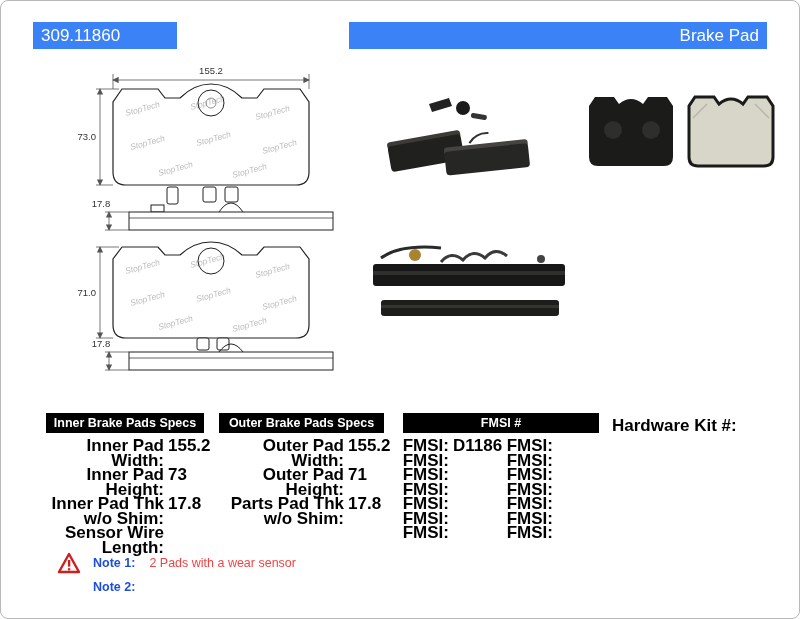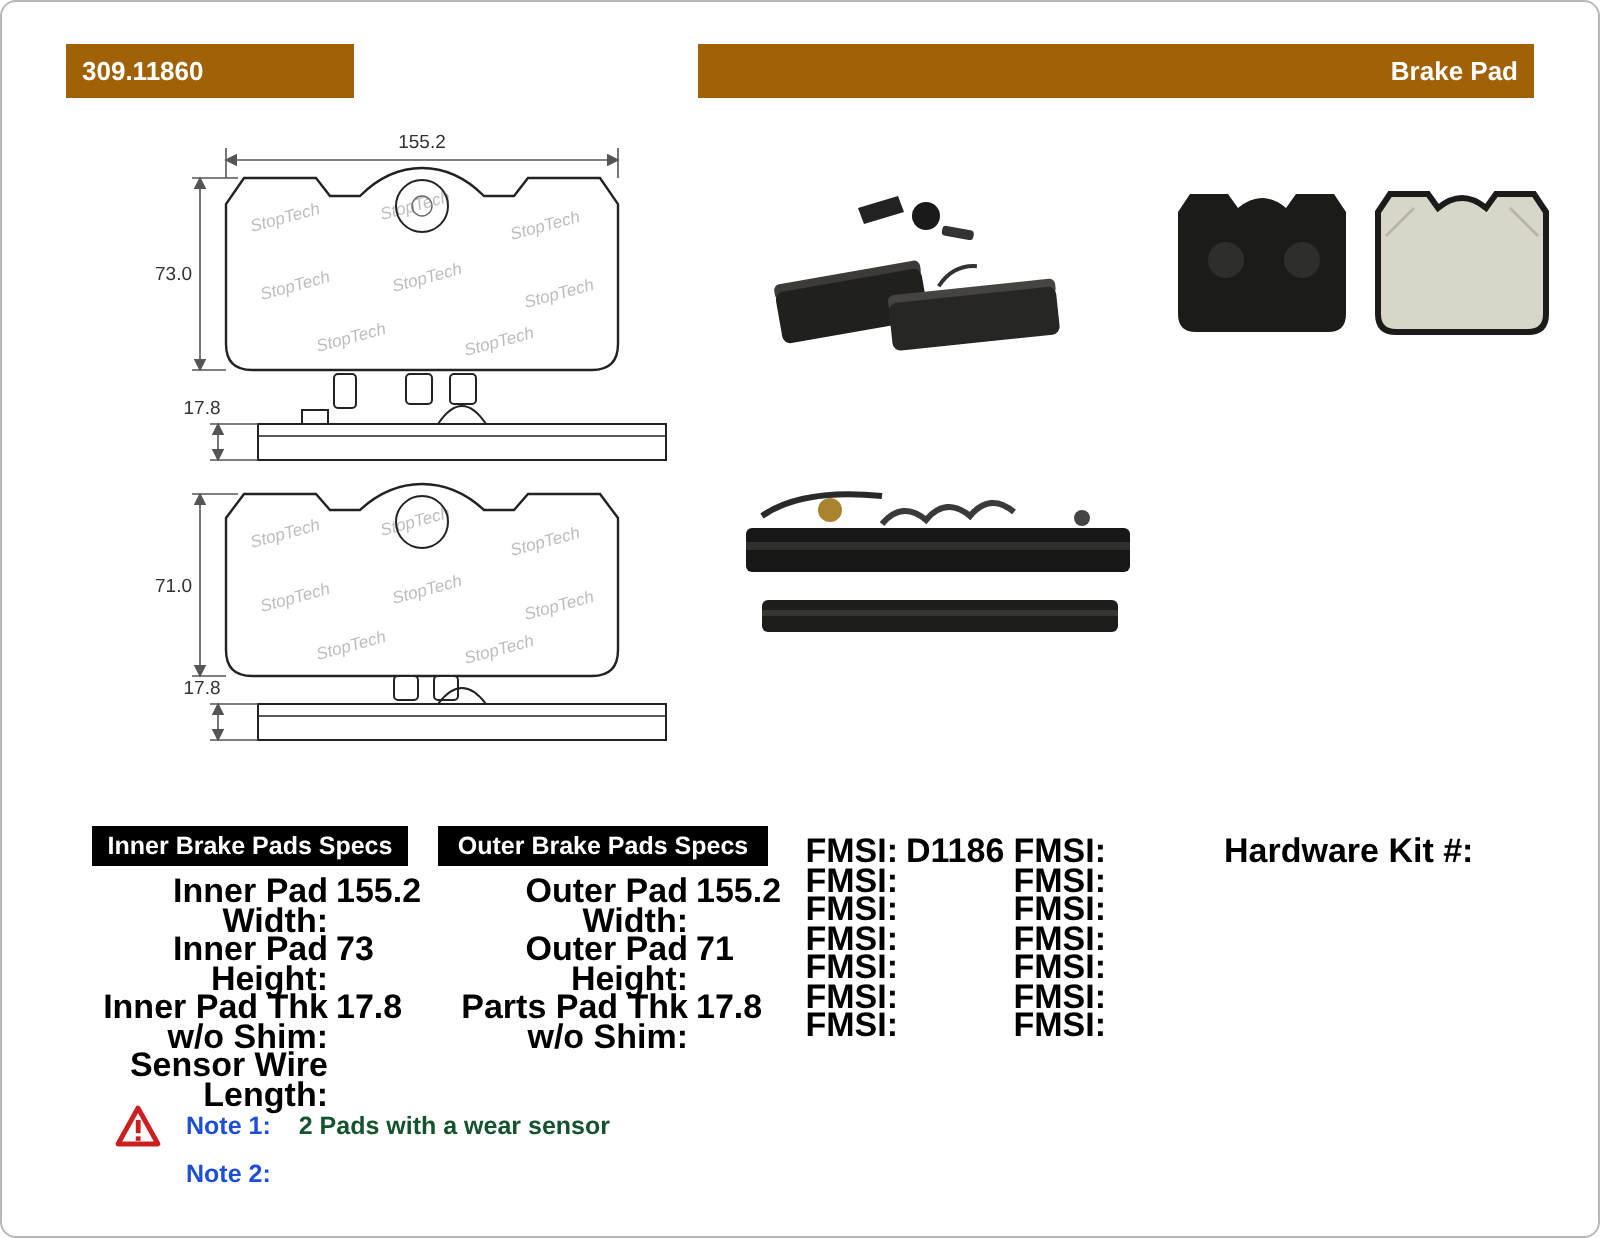--- a/index.html
+++ b/index.html
@@ -3,21 +3,21 @@
 <meta charset="utf-8">
 <style>
   html,body { margin:0; padding:0; background:#ffffff; }
   .page {
     position:relative; width:800px; height:619px; background:#fff;
     border:1px solid #b8b8b8; border-radius:8px; box-sizing:border-box;
     font-family:"Liberation Sans", sans-serif; overflow:hidden;
   }
   
   .header { position:absolute; top:21px; left:32px; right:32px; height:27px; display:flex; }
-  .hdr-box { background:#a16207; color:#fff; font-weight:bold; font-size:13px; line-height:27px; box-sizing:border-box; }
+  .hdr-box { background:#3b82f6; color:#fff; font-weight:normal; font-size:17px; line-height:27px; box-sizing:border-box; }
   .hdr-left { width:144px; padding-left:8px; }
   .hdr-right { width:418px; margin-left:auto; text-align:right; padding-right:8px; }
 
   
   .drawings { position:absolute; top:57px; left:0; }
   .wm text { fill:#9a9a9a; opacity:.65; font-size:8.5px; font-style:italic; font-family:"Liberation Sans", sans-serif; }
   .dim line { stroke:#555; stroke-width:.8; }
   .dim text { fill:#333; font-size:9.5px; font-family:"Liberation Sans", sans-serif; }
   .outline { fill:none; stroke:#222; stroke-width:1.2; }
 
@@ -38,21 +38,21 @@
   .fmsi-sub .spec-row .val { width:42px; }
   .col-related .spec-row .lbl { flex:0 0 auto; text-align:left; padding-left:8px; }
   .col-related .spec-row .val { flex:1; }
 
   
   .notes { position:absolute; top:551px; left:56px; }
   .note-row { display:flex; align-items:center; height:22px; }
   .note-row.second { margin-left:36px; margin-top:2px; }
   .note-label { font-weight:bold; font-size:12.5px; color:#1d4ed8; margin-left:12px; }
   .note-row.second .note-label { margin-left:0; }
-  .note-red { font-weight:bold; font-size:12.5px; color:#14532d; margin-left:14px; }
+  .note-red { font-weight:normal; font-size:12.5px; color:#ef4444; margin-left:14px; }
 </style>
 </head>
 <body>
 
 <div class="page">
 
   <div class="header">
     <div class="hdr-box hdr-left">309.11860</div>
     <div class="hdr-box hdr-right">Brake Pad</div>
   </div>
@@ -226,20 +226,21 @@
           <span class="val">71</span>
         </div>
         <div class="spec-row">
           <span class="lbl">Parts Pad Thk w/o Shim:</span>
           <span class="val">17.8</span>
         </div>
       </div>
     </div>
 
     <div class="col col-fmsi">
+      <div class="col-hdr">FMSI #</div>
       <div class="col-body fmsi-body">
         <div class="fmsi-sub">
           <div class="spec-row">
             <span class="lbl">FMSI:</span>
             <span class="val">D1186</span>
           </div>
           <div class="spec-row">
             <span class="lbl">FMSI:</span>
             <span class="val"></span>
           </div>

